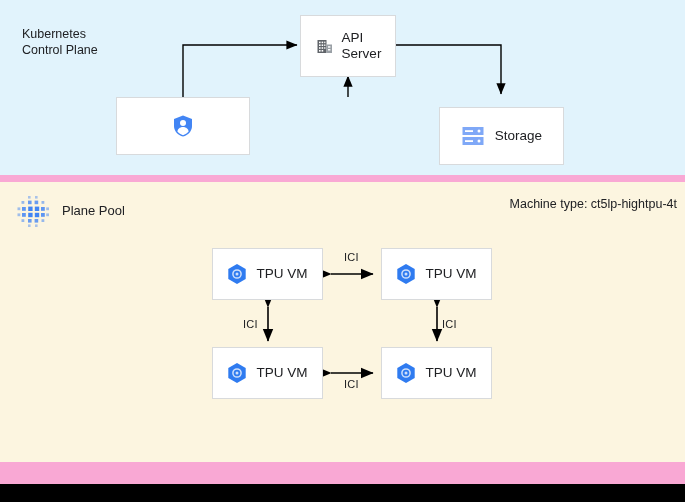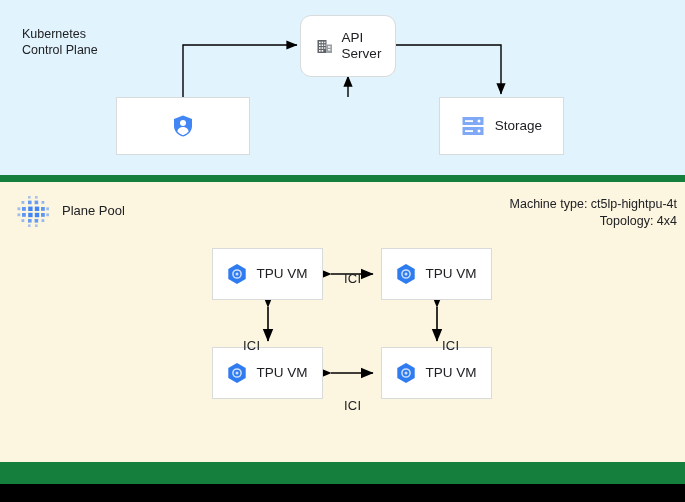--- a/index.html
+++ b/index.html
@@ -1,33 +1,33 @@
 <!DOCTYPE html>
 <html><head>
 <meta charset="utf-8">
 <style>
   html,body{margin:0;padding:0;background:#ffffff;}
   body{font-family:"Liberation Sans",sans-serif;}
-  #page{position:relative;width:685px;height:502px;background:#15803d;overflow:hidden;}
+  #page{position:relative;width:685px;height:502px;background:#f9a8d4;overflow:hidden;}
 
   .band{position:absolute;left:0;width:685px;}
   #control-plane-band{top:0;height:175px;background:#e1f3fc;}
   #node-pool-band{top:182px;height:280px;background:#fcf5e0;}
   #bottom-bar{top:484px;height:18px;background:#000000;}
 
   .section-label{position:absolute;color:#202124;font-size:12.5px;line-height:16px;white-space:pre-line;}
 
   .node{position:absolute;background:#ffffff;border:1px solid #d8dadc;
         display:flex;align-items:center;justify-content:center;box-sizing:border-box;}
   .node .lbl{font-size:13.5px;color:#202124;line-height:16px;white-space:pre-line;}
   .node .ico{flex:0 0 auto;display:flex;align-items:center;justify-content:center;}
 
   .meta{position:absolute;right:8px;text-align:right;font-size:12.5px;color:#202124;line-height:17px;margin-left:16px;}
 
-  .ici-label{position:absolute;font-size:13px;color:#202124;letter-spacing:.2px;margin-top:20px;}
+  .ici-label{position:absolute;font-size:11px;color:#202124;letter-spacing:.2px;}
 
   svg.wires{position:absolute;left:0;top:0;width:685px;height:502px;pointer-events:none;}
 </style>
 </head>
 <body>
 
 <div id="page">
 
   <div id="control-plane-band" class="band"></div>
   <div id="node-pool-band" class="band"></div>
@@ -67,21 +67,21 @@
     </g>
 
     <g>
       <path d="M437,307 L437,341" fill="none" stroke="#000" stroke-width="1.6" marker-start="url(#ah2)" marker-end="url(#ah)"></path>
     </g>
   </svg>
 
   <div class="section-label" style="left:22px;top:26px;">Kubernetes
 Control Plane</div>
 
-  <div class="node" style="left:300px;top:15px;width:96px;height:62px;gap:7px;border-radius:11px;">
+  <div class="node" style="left:300px;top:15px;width:96px;height:62px;gap:7px;">
     <span class="ico">
       <svg width="20" height="20" viewBox="0 0 20 20">
         <rect x="2.5" y="4" width="9" height="13" fill="#5f6368"></rect>
         <rect x="11.5" y="8.5" width="5.5" height="8.5" fill="#9aa0a6"></rect>
         <g fill="#ffffff">
           <rect x="4" y="5.6" width="1.6" height="1.6"></rect>
             <rect x="6.6" y="5.6" width="1.6" height="1.6"></rect>
           <rect x="9.2" y="5.6" width="1.2" height="1.6"></rect>
           <rect x="4" y="8.4" width="1.6" height="1.6"></rect>
             <rect x="6.6" y="8.4" width="1.6" height="1.6"></rect>
@@ -104,21 +104,21 @@
     <span class="ico">
       <svg width="22" height="24" viewBox="0 0 22 24">
         <path d="M11 1.5 L20 5 V12 C20 17.2 16.2 21 11 22.6 C5.8 21 2 17.2 2 12 V5 Z" fill="#4285f4"></path>
         <circle cx="11" cy="9" r="3" fill="#ffffff"></circle>
         <path d="M11 13 C7.6 13 5.6 15.2 5.4 17.6 C6.9 19.3 8.8 20.5 11 21.3 C13.2 20.5 15.1 19.3 16.6 17.6 C16.4 15.2 14.4 13 11 13 Z" fill="#ffffff"></path>
       </svg>
     </span>
   </div>
 
 
-  <div class="node" style="left:439px;top:97px;width:125px;height:58px;gap:10px;">
+  <div class="node" style="left:439px;top:107px;width:125px;height:58px;gap:10px;">
     <span class="ico">
       <svg width="24" height="22" viewBox="0 0 24 22">
         <rect x="1.5" y="2" width="21" height="8" fill="#7fa8f7"></rect>
         <rect x="1.5" y="12" width="21" height="8" fill="#7fa8f7"></rect>
         <rect x="4" y="5.2" width="8" height="1.8" fill="#ffffff"></rect>
         <rect x="4" y="15.2" width="8" height="1.8" fill="#ffffff"></rect>
         <circle cx="18" cy="6.1" r="1.5" fill="#ffffff"></circle>
         <circle cx="18" cy="16.1" r="1.5" fill="#ffffff"></circle>
       </svg>
     </span>
@@ -152,21 +152,20 @@
         <rect x="25.5" y="25.2" width="2.8" height="2.8" opacity=".55"></rect>
         <rect x="12" y="30.4" width="2.6" height="2.6" opacity=".45"></rect>
         <rect x="19" y="30.4" width="2.6" height="2.6" opacity=".45"></rect>
       </g>
     </svg>
   </div>
   <div class="section-label" style="left:62px;top:203px;font-size:13px;">Plane Pool</div>
 
   <div class="meta" style="top:196px;">
     <div>Machine type: ct5lp-hightpu-4t</div>
-    <div>Topology: 4x4</div>
   </div>
 
   <div class="node" style="left:212px;top:248px;width:111px;height:52px;gap:9px;">
     <span class="ico">
       <svg width="20" height="22" viewBox="0 0 20 22">
         <path d="M10 1 L18.7 6 V16 L10 21 L1.3 16 V6 Z" fill="#2f7bf0"></path>
         <circle cx="10" cy="11" r="4.1" fill="none" stroke="#cfe0fb" stroke-width="1.5"></circle>
         <circle cx="10" cy="11" r="1.5" fill="#cfe0fb"></circle>
       </svg>
     </span>

